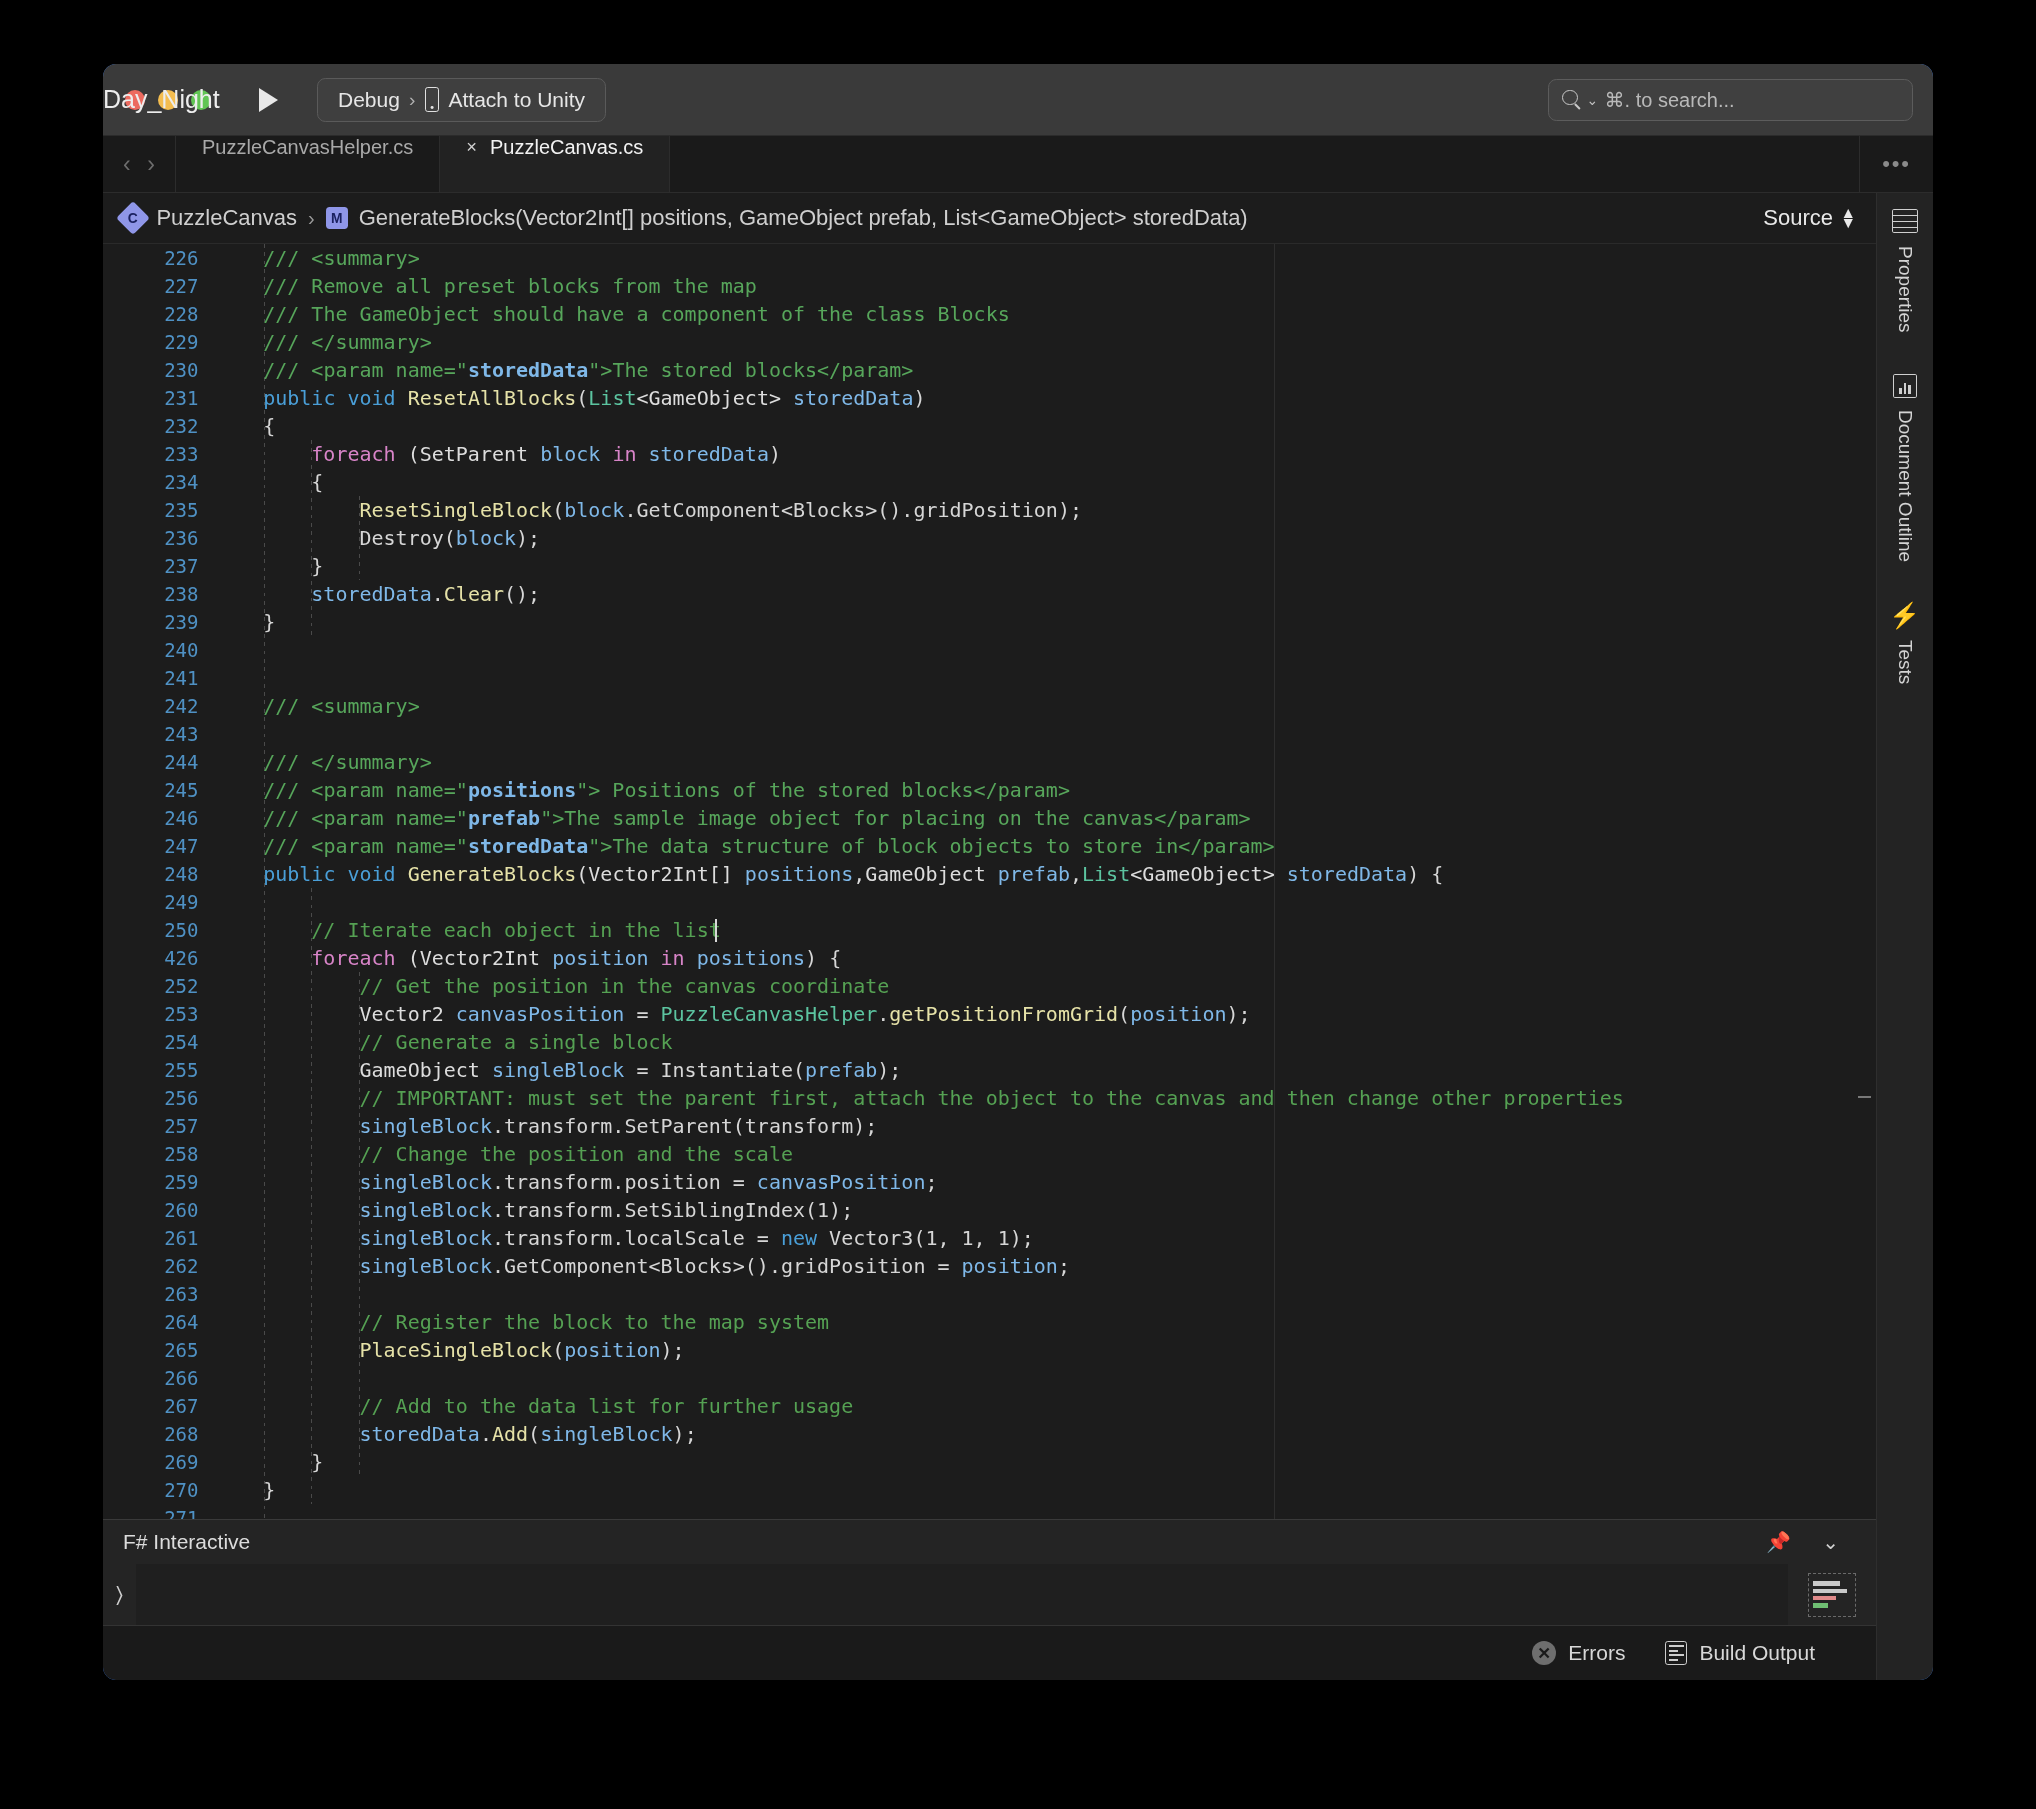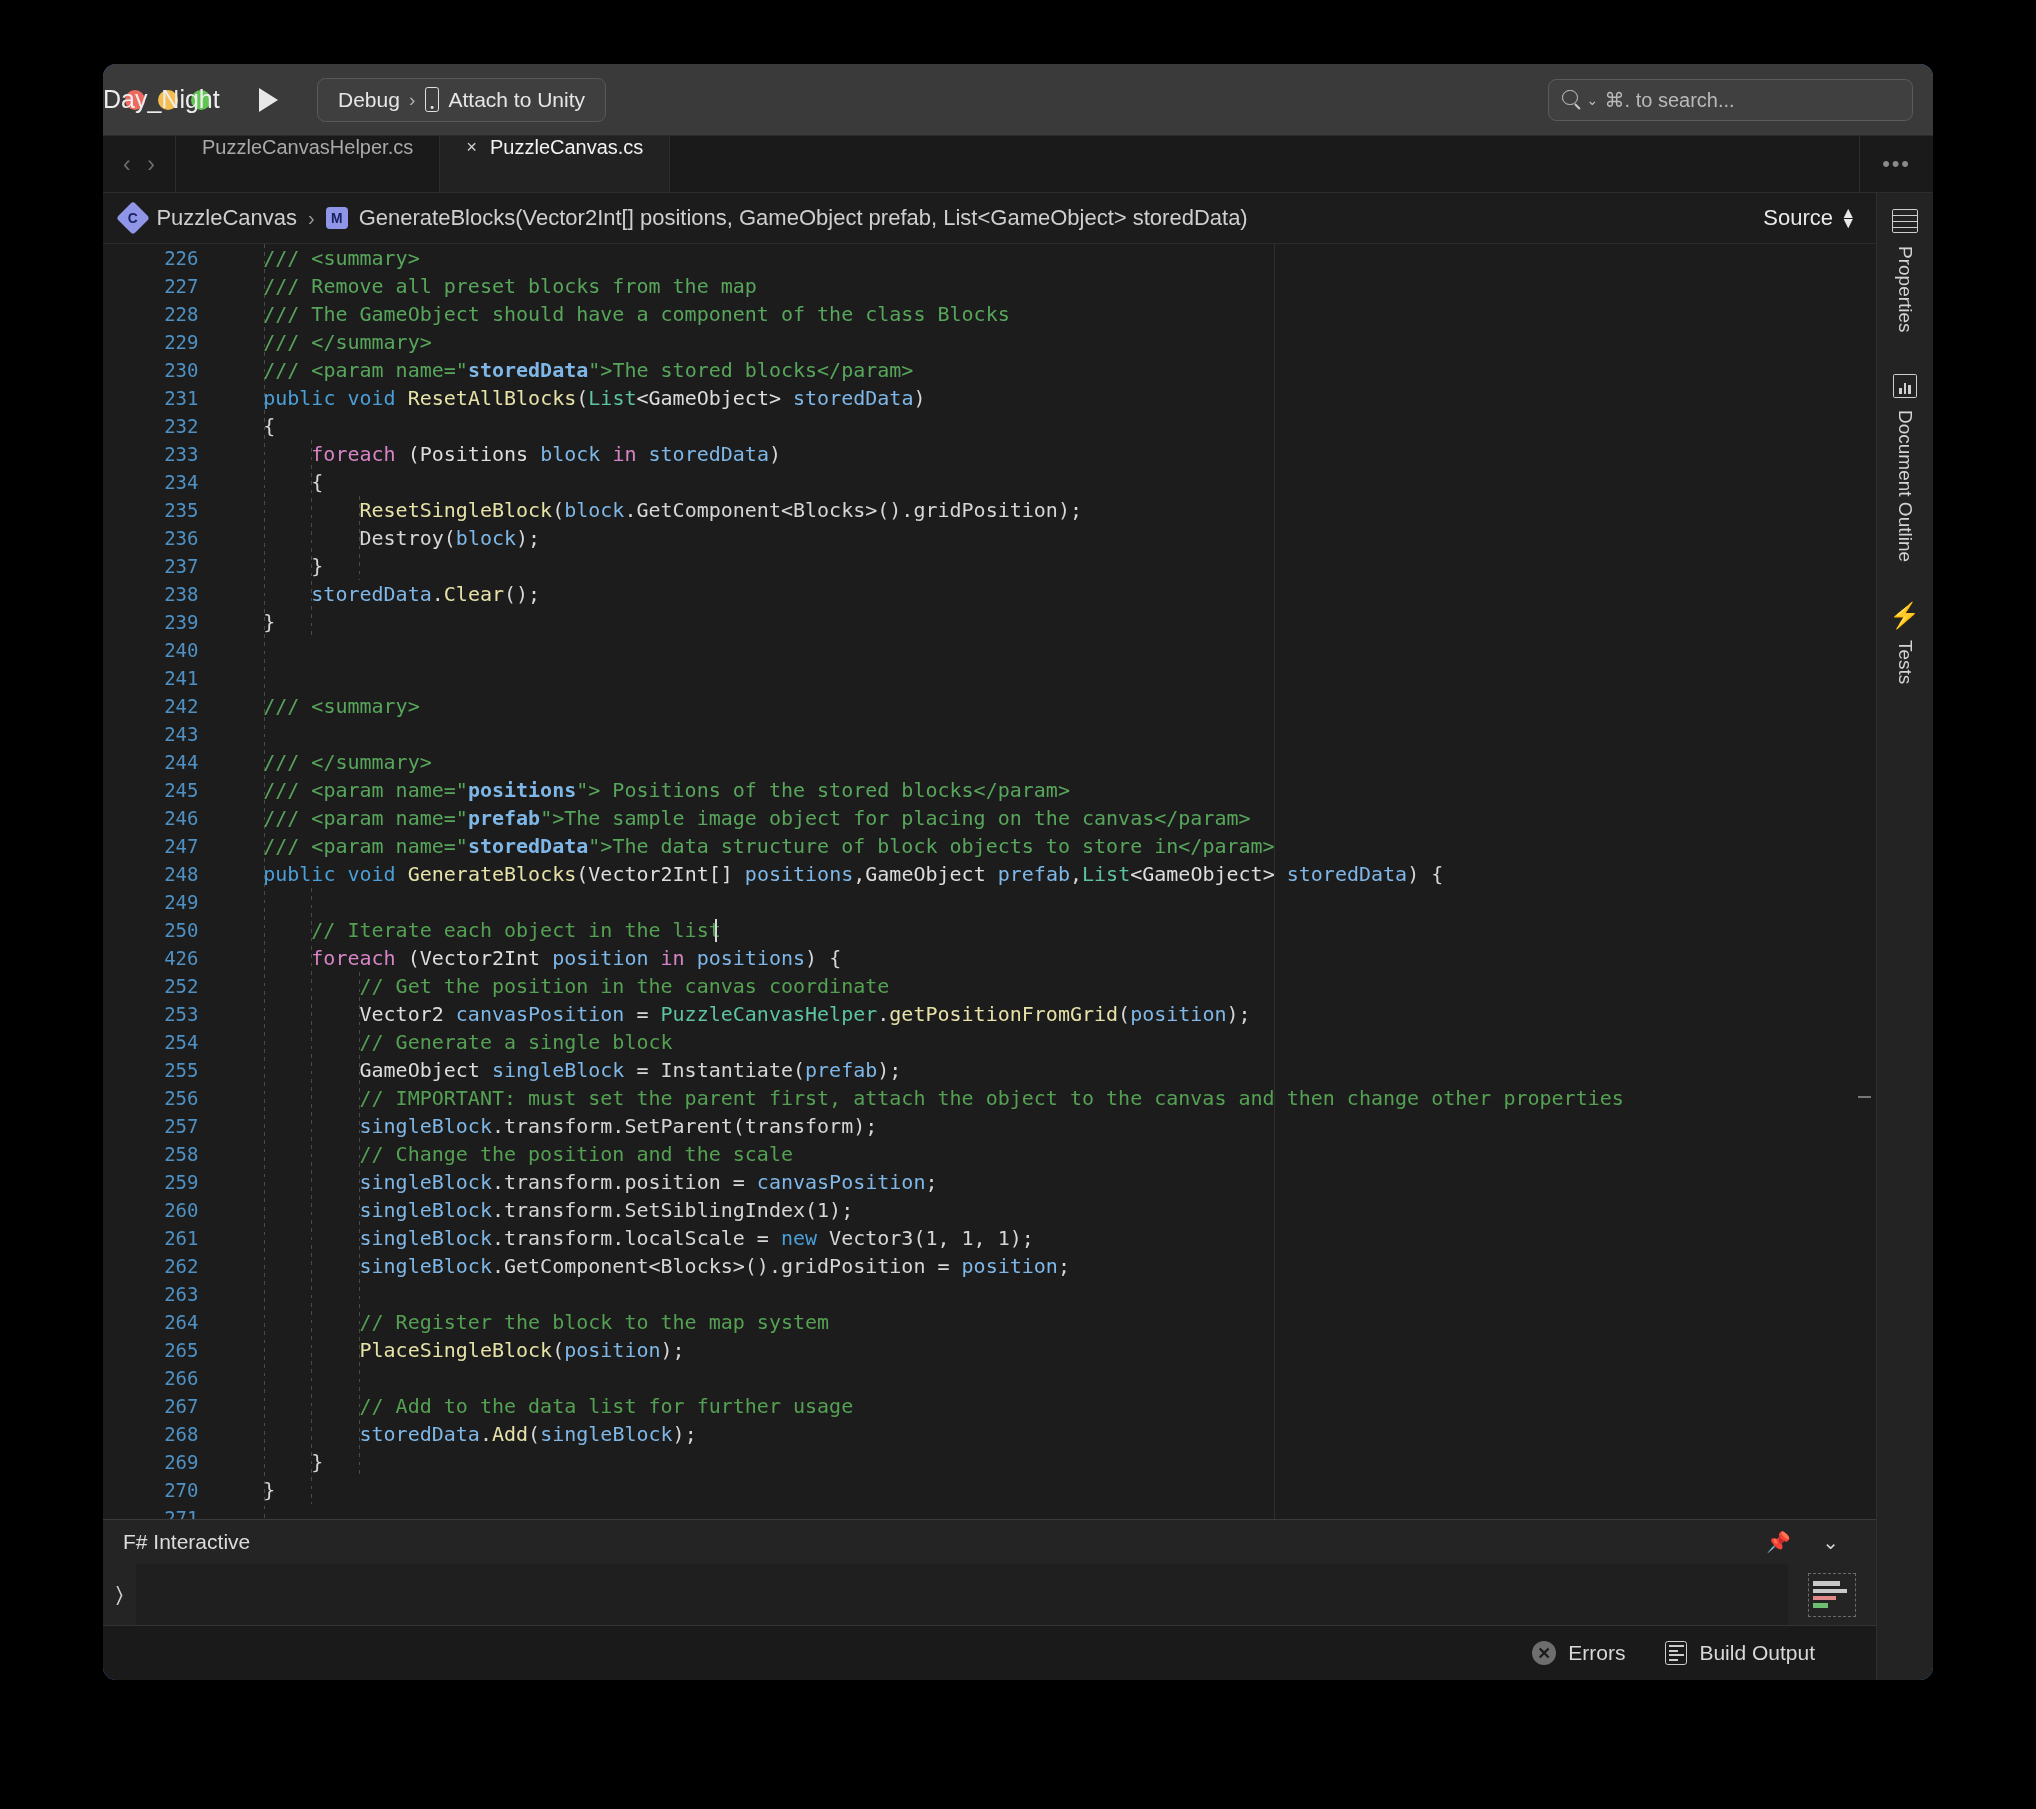--- a/index.html
+++ b/index.html
@@ -413,21 +413,21 @@
               <div class="guide" style="left: 256px; top: 728px; height: 504px;"></div>
             </div>
           <div id="code-lines">
               <div class="line"><div class="gutter">226</div><div class="code"><span class="c-plain">    </span><span class="c-doc">/// &lt;summary&gt;</span></div></div>
               <div class="line"><div class="gutter">227</div><div class="code"><span class="c-plain">    </span><span class="c-doc">/// Remove all preset blocks from the map</span></div></div>
               <div class="line"><div class="gutter">228</div><div class="code"><span class="c-plain">    </span><span class="c-doc">/// The GameObject should have a component of the class Blocks</span></div></div>
               <div class="line"><div class="gutter">229</div><div class="code"><span class="c-plain">    </span><span class="c-doc">/// &lt;/summary&gt;</span></div></div>
               <div class="line"><div class="gutter">230</div><div class="code"><span class="c-plain">    </span><span class="c-doc">/// &lt;param name="</span><span class="c-docname">storedData</span><span class="c-doc">"&gt;The stored blocks&lt;/param&gt;</span></div></div>
               <div class="line"><div class="gutter">231</div><div class="code"><span class="c-plain">    </span><span class="c-kw">public</span><span class="c-plain"> </span><span class="c-kw">void</span><span class="c-plain"> </span><span class="c-method">ResetAllBlocks</span><span class="c-plain">(</span><span class="c-typeg">List</span><span class="c-type">&lt;GameObject&gt; </span><span class="c-var">storedData</span><span class="c-plain">)</span></div></div>
               <div class="line"><div class="gutter">232</div><div class="code"><span class="c-plain">    {</span></div></div>
-              <div class="line"><div class="gutter">233</div><div class="code"><span class="c-plain">        </span><span class="c-kw2">foreach</span><span class="c-type"> (Positions </span><span class="c-var">block</span><span class="c-plain"> </span><span class="c-kw2">in</span><span class="c-plain"> </span><span class="c-var">storedData</span><span class="c-plain">)</span></div></div>
+              <div class="line"><div class="gutter">233</div><div class="code"><span class="c-plain">        </span><span class="c-kw2">foreach</span><span class="c-type"> (SetParent </span><span class="c-var">block</span><span class="c-plain"> </span><span class="c-kw2">in</span><span class="c-plain"> </span><span class="c-var">storedData</span><span class="c-plain">)</span></div></div>
               <div class="line"><div class="gutter">234</div><div class="code"><span class="c-plain">        {</span></div></div>
               <div class="line"><div class="gutter">235</div><div class="code"><span class="c-plain">            </span><span class="c-method">ResetSingleBlock</span><span class="c-plain">(</span><span class="c-var">block</span><span class="c-plain">.GetComponent&lt;Blocks&gt;().gridPosition);</span></div></div>
               <div class="line"><div class="gutter">236</div><div class="code"><span class="c-plain">            </span><span class="c-plain">Destroy</span><span class="c-plain">(</span><span class="c-var">block</span><span class="c-plain">);</span></div></div>
               <div class="line"><div class="gutter">237</div><div class="code"><span class="c-plain">        }</span></div></div>
               <div class="line"><div class="gutter">238</div><div class="code"><span class="c-plain">        </span><span class="c-var">storedData</span><span class="c-plain">.</span><span class="c-method">Clear</span><span class="c-plain">();</span></div></div>
               <div class="line"><div class="gutter">239</div><div class="code"><span class="c-plain">    }</span></div></div>
               <div class="line"><div class="gutter">240</div><div class="code"></div></div>
               <div class="line"><div class="gutter">241</div><div class="code"></div></div>
               <div class="line"><div class="gutter">242</div><div class="code"><span class="c-plain">    </span><span class="c-doc">/// &lt;summary&gt;</span></div></div>
               <div class="line"><div class="gutter">243</div></div>

